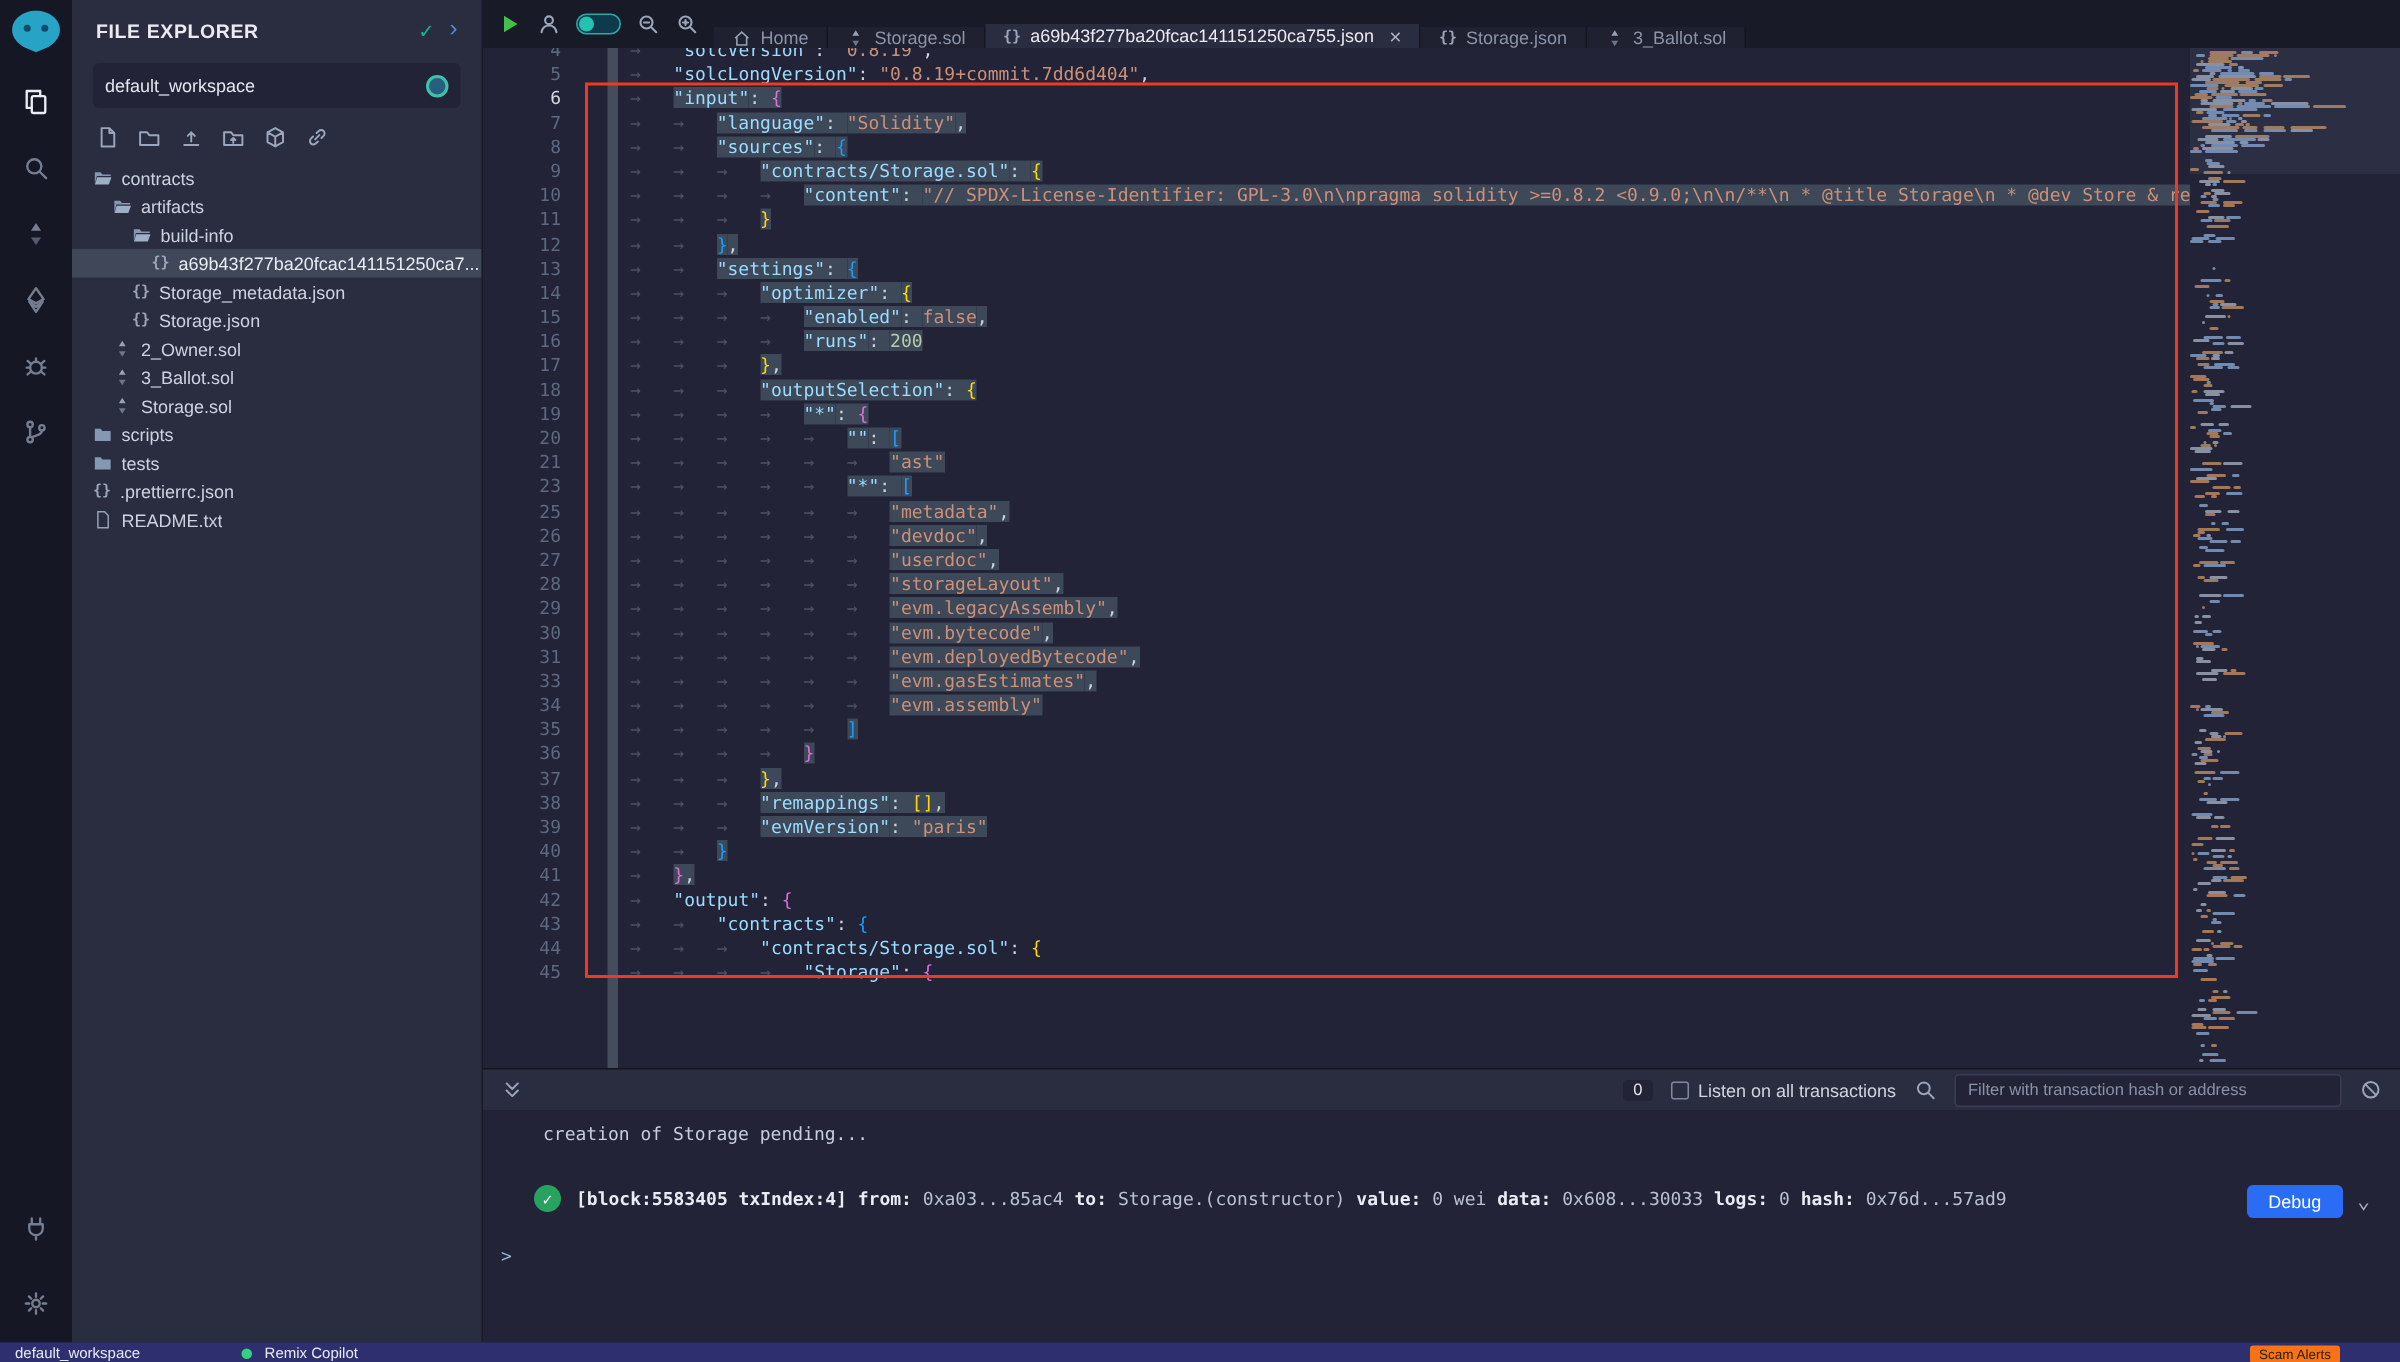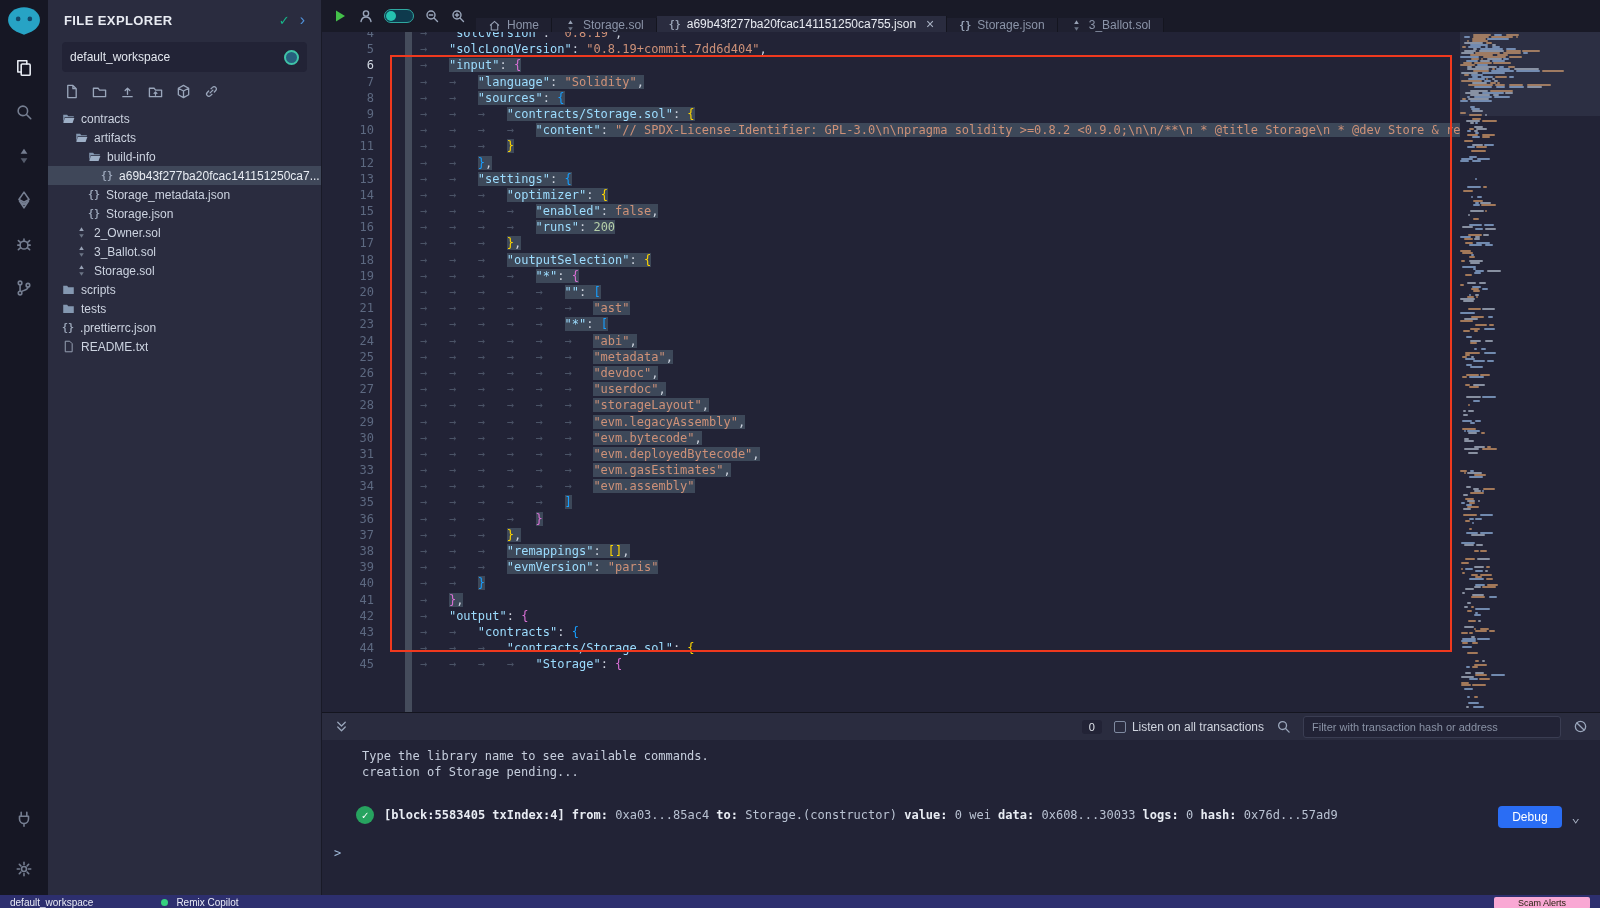--- a/index.html
+++ b/index.html
@@ -87,21 +87,21 @@
 .tx-label{font-weight:bold;color:#e8ecf3}
 .tx-value{color:#b9c2d2}
 .tx-actions{display:flex;align-items:center;gap:10px;flex:none}
 .debug-btn{background:#2a6df4;color:#fff;font-size:12px;padding:4px 14px;border-radius:4px;border:none;cursor:pointer;font-family:"Liberation Sans",sans-serif}
 .tx-chev{color:#aab3c5;font-size:14px;cursor:pointer}
 .prompt{margin-top:18px;color:#9fb8d8}
 
 
 .statusbar{height:13px;background:#2d2f6e;display:flex;align-items:flex-start;padding:2px 10px 0;gap:8px;font-size:10px;color:#e8eaf5;overflow:hidden;flex:none}
 .sb-dot{width:7px;height:7px;border-radius:50%;background:#35d07f;margin-left:60px;margin-top:2px;flex:none}
-.sb-scam{margin-left:auto;background:#f9a8d4;color:#26220f;padding:1px 24px;border-radius:2px;font-size:9px;}
+.sb-scam{margin-left:auto;background:#f97316;color:#26220f;padding:1px 6px;border-radius:2px;font-size:9px;margin-right:30px}
 </style>
 </head>
 <body>
 
 <div class="app">
   <div class="main-row">
 
     <div class="rail">
       <svg class="rail-logo" viewBox="0 0 32 28">
           <path fill="#27a3c5" d="M16 1c8 0 15 5 15 12 0 5-4 9-8 11l-7 3-7-3c-4-2-8-6-8-11C1 6 8 1 16 1z"></path>
@@ -371,21 +371,20 @@
               <div class="cl"><span class="ln">13</span><span class="lc"><span class="ind">→   →   </span><span class="tk k sel">"settings"</span><span class="tk p sel">: </span><span class="tk l sel">{</span></span></div>
               <div class="cl"><span class="ln">14</span><span class="lc"><span class="ind">→   →   →   </span><span class="tk k sel">"optimizer"</span><span class="tk p sel">: </span><span class="tk g sel">{</span></span></div>
               <div class="cl"><span class="ln">15</span><span class="lc"><span class="ind">→   →   →   →   </span><span class="tk k sel">"enabled"</span><span class="tk p sel">: </span><span class="tk w sel">false</span><span class="tk p sel">,</span></span></div>
               <div class="cl"><span class="ln">16</span><span class="lc"><span class="ind">→   →   →   →   </span><span class="tk k sel">"runs"</span><span class="tk p sel">: </span><span class="tk n sel">200</span></span></div>
               <div class="cl"><span class="ln">17</span><span class="lc"><span class="ind">→   →   →   </span><span class="tk g sel">}</span><span class="tk p sel">,</span></span></div>
               <div class="cl"><span class="ln">18</span><span class="lc"><span class="ind">→   →   →   </span><span class="tk k sel">"outputSelection"</span><span class="tk p sel">: </span><span class="tk g sel">{</span></span></div>
               <div class="cl"><span class="ln">19</span><span class="lc"><span class="ind">→   →   →   →   </span><span class="tk k sel">"*"</span><span class="tk p sel">: </span><span class="tk u sel">{</span></span></div>
               <div class="cl"><span class="ln">20</span><span class="lc"><span class="ind">→   →   →   →   →   </span><span class="tk k sel">""</span><span class="tk p sel">: </span><span class="tk l sel">[</span></span></div>
               <div class="cl"><span class="ln">21</span><span class="lc"><span class="ind">→   →   →   →   →   →   </span><span class="tk s sel">"ast"</span></span></div>
               <div class="cl"><span class="ln">23</span><span class="lc"><span class="ind">→   →   →   →   →   </span><span class="tk k sel">"*"</span><span class="tk p sel">: </span><span class="tk l sel">[</span></span></div>
-              <div class="cl"><span class="ln">24</span><span class="lc"><span class="ind">→   →   →   →   →   →   </span><span class="tk s sel">"abi"</span><span class="tk p sel">,</span></span></div>
               <div class="cl"><span class="ln">25</span><span class="lc"><span class="ind">→   →   →   →   →   →   </span><span class="tk s sel">"metadata"</span><span class="tk p sel">,</span></span></div>
               <div class="cl"><span class="ln">26</span><span class="lc"><span class="ind">→   →   →   →   →   →   </span><span class="tk s sel">"devdoc"</span><span class="tk p sel">,</span></span></div>
               <div class="cl"><span class="ln">27</span><span class="lc"><span class="ind">→   →   →   →   →   →   </span><span class="tk s sel">"userdoc"</span><span class="tk p sel">,</span></span></div>
               <div class="cl"><span class="ln">28</span><span class="lc"><span class="ind">→   →   →   →   →   →   </span><span class="tk s sel">"storageLayout"</span><span class="tk p sel">,</span></span></div>
               <div class="cl"><span class="ln">29</span><span class="lc"><span class="ind">→   →   →   →   →   →   </span><span class="tk s sel">"evm.legacyAssembly"</span><span class="tk p sel">,</span></span></div>
               <div class="cl"><span class="ln">30</span><span class="lc"><span class="ind">→   →   →   →   →   →   </span><span class="tk s sel">"evm.bytecode"</span><span class="tk p sel">,</span></span></div>
               <div class="cl"><span class="ln">31</span><span class="lc"><span class="ind">→   →   →   →   →   →   </span><span class="tk s sel">"evm.deployedBytecode"</span><span class="tk p sel">,</span></span></div>
               <div class="cl"><span class="ln">33</span><span class="lc"><span class="ind">→   →   →   →   →   →   </span><span class="tk s sel">"evm.gasEstimates"</span><span class="tk p sel">,</span></span></div>
               <div class="cl"><span class="ln">34</span><span class="lc"><span class="ind">→   →   →   →   →   →   </span><span class="tk s sel">"evm.assembly"</span></span></div>
               <div class="cl"><span class="ln">35</span><span class="lc"><span class="ind">→   →   →   →   →   </span><span class="tk l sel">]</span></span></div>
@@ -1318,21 +1317,20 @@
           <svg viewBox="0 0 16 16">
               <g class="ric">
                 <circle cx="8" cy="8" r="5.5"></circle>
                 <path d="M4.2 4.2l7.6 7.6"></path>
               </g>
             </svg>
         </div>
       </div>
 
       <div class="term-content">
-        <div class="term-line">Type the library name to see available commands.</div>
         <div class="term-line">creation of Storage pending...</div>
         <div class="tx-row">
           <span class="tx-check">✓</span>
           <span class="tx-text">
             <span class="tx-block">[block:5583405 txIndex:4]</span><span><span class="tx-label"> from: </span><span class="tx-value">0xa03...85ac4</span><span class="tx-label"> to: </span><span class="tx-value">Storage.(constructor)</span><span class="tx-label"> value: </span><span class="tx-value">0 wei</span><span class="tx-label"> data: </span><span class="tx-value">0x608...30033</span><span class="tx-label"> logs: </span><span class="tx-value">0</span><span class="tx-label"> hash: </span><span class="tx-value">0x76d...57ad9</span></span>
           </span>
           <span class="tx-actions">
             <button class="debug-btn">Debug</button>
             <span class="tx-chev">⌄</span>
           </span>

